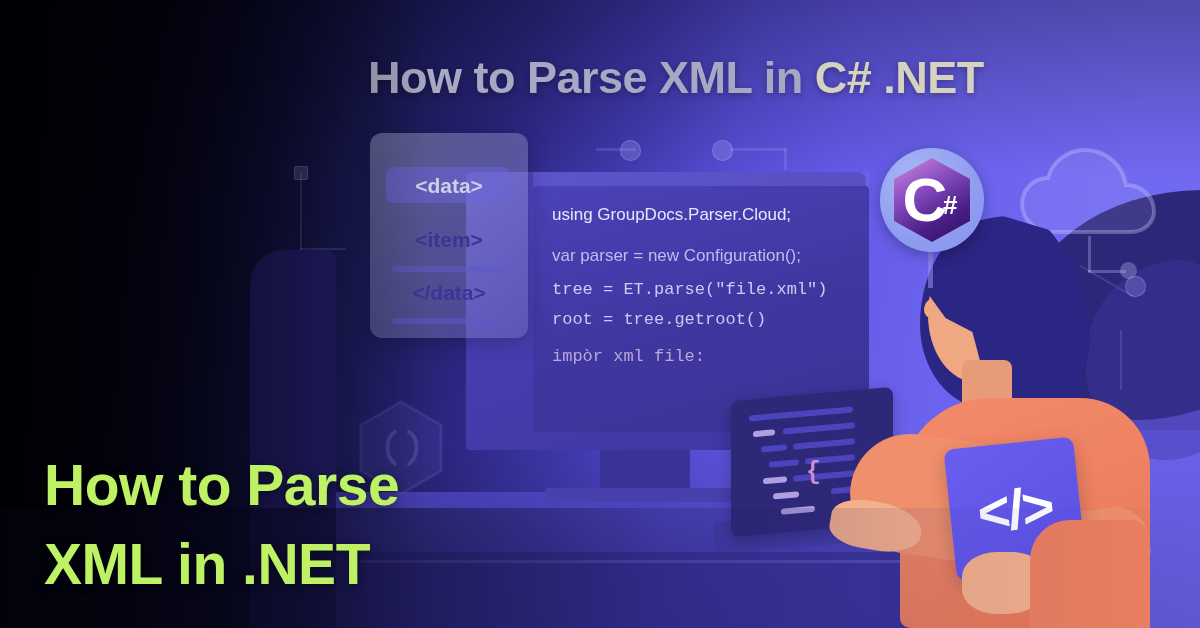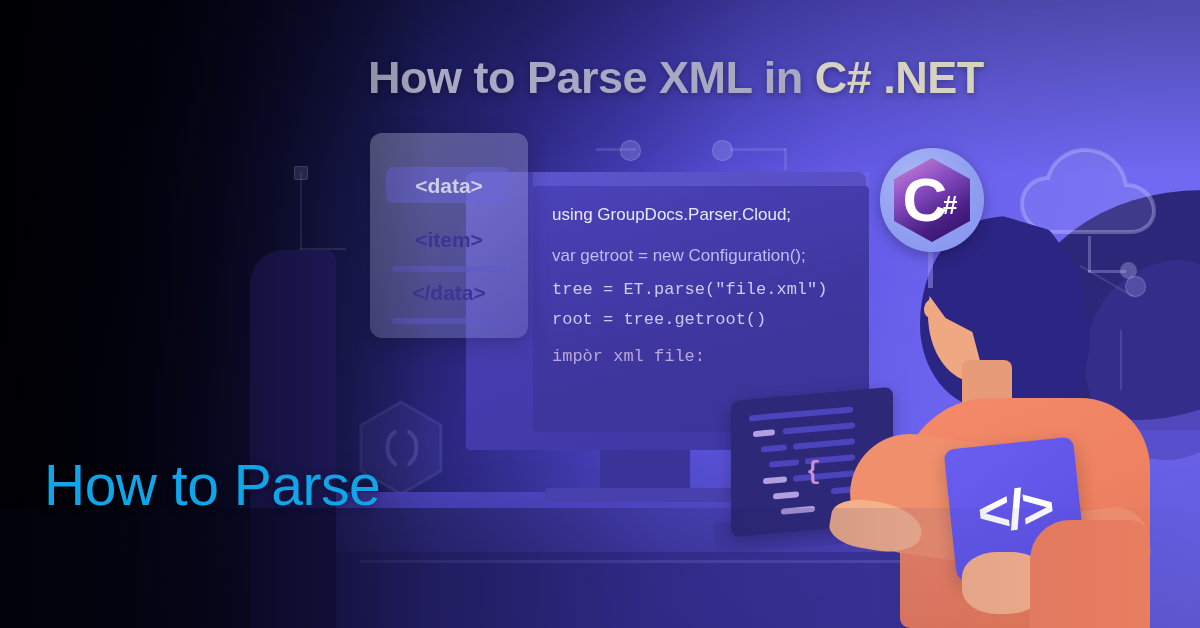--- a/index.html
+++ b/index.html
@@ -307,21 +307,21 @@
     position: absolute; inset: 0;
     display: flex; align-items: center; justify-content: center;
     font-family: "Liberation Sans", sans-serif;
     font-size: 56px; font-weight: bold; color: #ffffff;
     letter-spacing: -2px;
   }
 
   
   .big-title {
     position: absolute; left: 44px; top: 446px;
-    font-size: 57px; font-weight: normal; color: #0ea5e9;
+    font-size: 57px; font-weight: bold; color: #bef264;
     line-height: 1.38; letter-spacing: -0.5px;
     text-shadow: 0 2px 10px rgba(0,0,0,0.45);
   }
   .big-title .bt-line { display: block; white-space: nowrap; }
 </style>
 </head>
 <body>
 
 <div id="stage">
 
@@ -371,21 +371,21 @@
   <div class="desk-line"></div>
 
   <div class="monitor-neck"></div>
   <div class="monitor-foot"></div>
   <div class="monitor-body"></div>
   <div class="monitor-topbar"></div>
   <div class="monitor-screen"></div>
 
   <div class="code-block">
     <div class="code-line cl-sans cl-1">using GroupDocs.Parser.Cloud;</div>
-    <div class="code-line cl-sans cl-2">var getroot = new Configuration();</div>
+    <div class="code-line cl-sans cl-2">var parser = new Configuration();</div>
     <div class="code-line cl-mono cl-3">tree = ET.parse("file.xml")</div>
     <div class="code-line cl-mono cl-4">root = tree.getroot()</div>
     <div class="code-line cl-mono cl-5">impòr xml file:</div>
   </div>
 
   <div class="doc-card">
     <div class="doc-tag-pill"></div>
     <div class="doc-tag-text t-data">&lt;data&gt;</div>
     <div class="doc-tag-text t-item">&lt;item&gt;</div>
     <div class="doc-rule r1"></div>
@@ -435,15 +435,16 @@
     <div class="csharp-hex"></div>
     <div class="csharp-c">C</div>
     <div class="csharp-hash">#</div>
   </div>
 
   <div class="bg-left-fade"></div>
   <div class="bg-bottom-dark"></div>
 
   <div class="big-title">
     <span class="bt-line">How to Parse</span>
+    <span class="bt-line">XML in .NET</span>
   </div>
 
 </div>
 
 </body></html>

